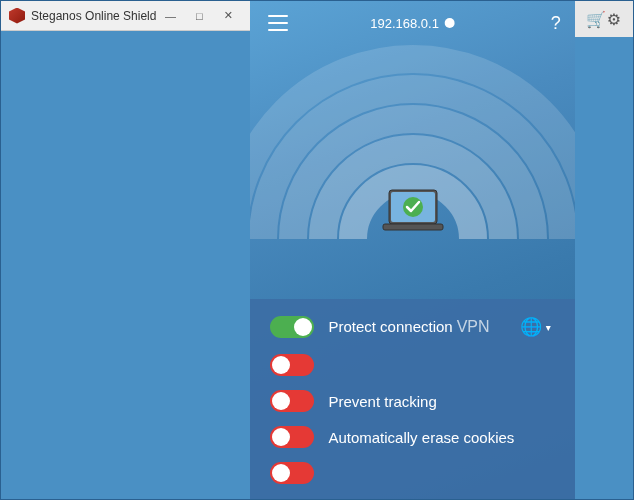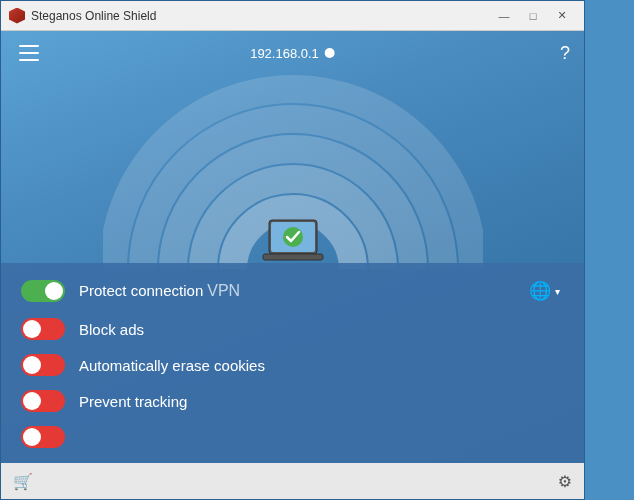--- a/index.html
+++ b/index.html
@@ -6,24 +6,24 @@
 
     body {
       width: 634px;
       height: 500px;
       font-family: 'Segoe UI', Arial, sans-serif;
       overflow: hidden;
       background: #4a90c4;
     }
 
     .window {
-      width: 585px;
+      width: 634px;
       height: 500px;
       display: flex;
-      flex-direction: column;
+      flex-direction: row;
       border: 1px solid #2a6090;
     }
 
     
     .titlebar {
       background: #f0f0f0;
       height: 30px;
       display: flex;
       align-items: center;
       padding: 0 8px;
@@ -335,33 +335,32 @@
           <span class="toggle-label">Protect connection<span class="label-suffix">VPN</span></span>
           <div class="globe-btn">
             <span class="globe-icon">🌐</span>
             <span class="chevron-down">▾</span>
           </div>
         </div>
         <div class="toggle-row">
           <div class="toggle-switch off">
             <div class="toggle-knob"></div>
           </div>
-          <span class="toggle-label">Block ads</span>
         </div>
         <div class="toggle-row">
           <div class="toggle-switch off">
             <div class="toggle-knob"></div>
           </div>
-          <span class="toggle-label">Automatically erase cookies</span>
+          <span class="toggle-label">Prevent tracking</span>
         </div>
         <div class="toggle-row">
           <div class="toggle-switch off">
             <div class="toggle-knob"></div>
           </div>
-          <span class="toggle-label">Prevent tracking</span>
+          <span class="toggle-label">Automatically erase cookies</span>
         </div>
         <div class="toggle-row">
           <div class="toggle-switch off">
             <div class="toggle-knob"></div>
           </div>
         </div>
       </div>
 
   </div>
 

